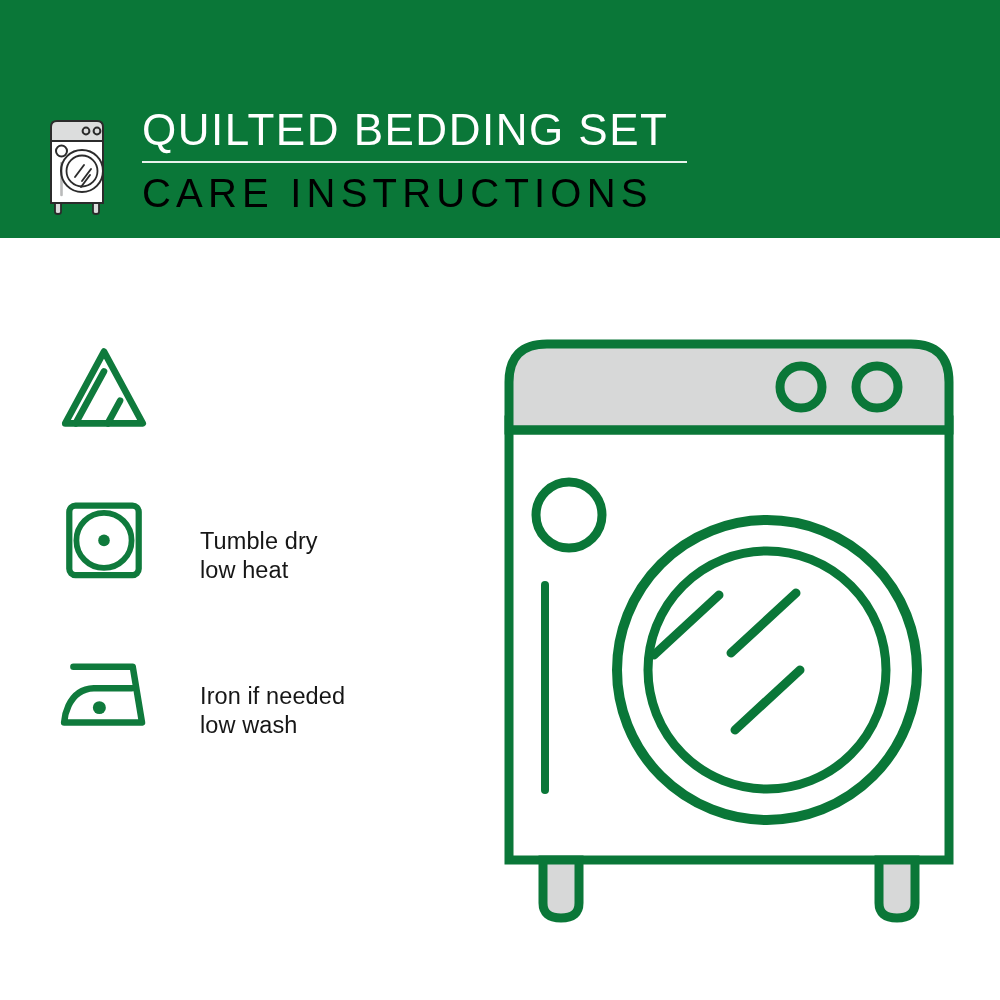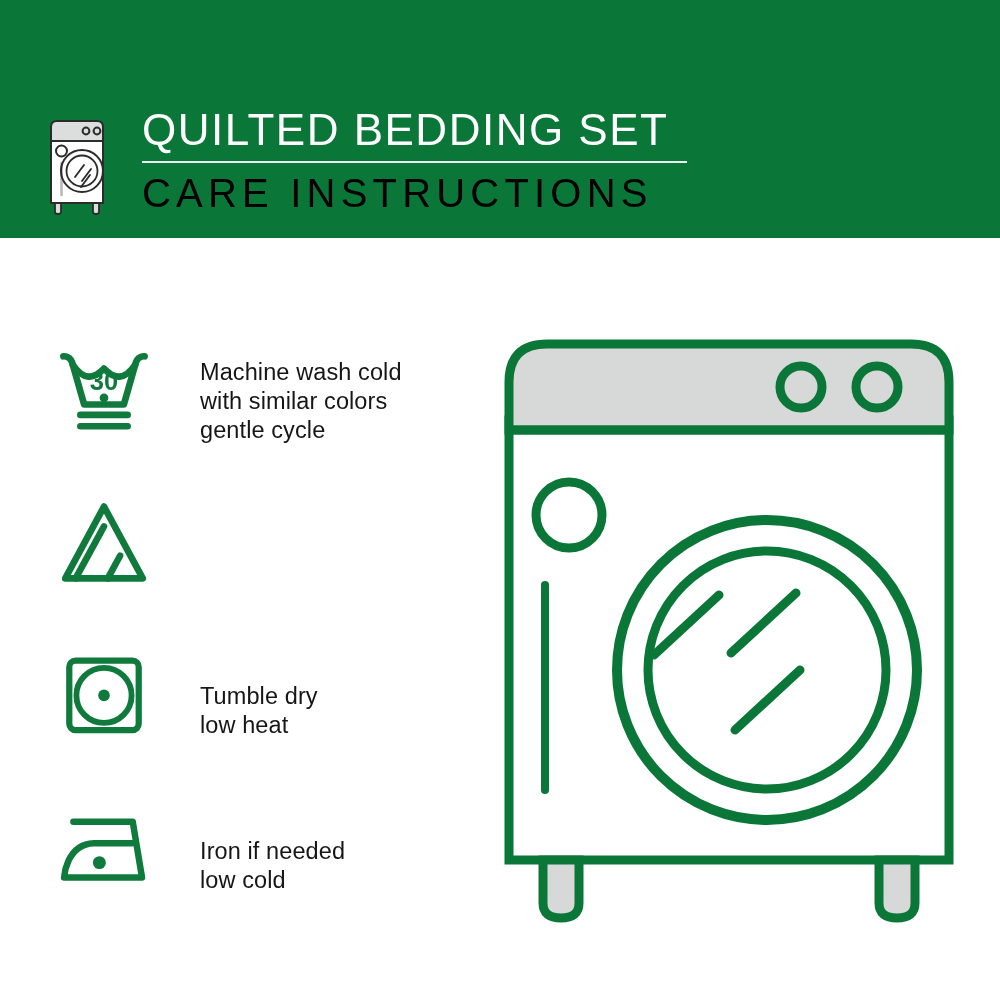--- a/index.html
+++ b/index.html
@@ -150,37 +150,20 @@
         <div class="title-main">QUILTED BEDDING SET</div>
         <div class="title-rule"></div>
         <div class="title-sub">CARE INSTRUCTIONS</div>
       </div>
 
     </div>
   </div>
 
   <div class="rows">
 
-    <div class="row row-1">
-      <div class="row-symbol">
-        <svg viewBox="0 0 110 100" width="104" height="95" aria-hidden="true">
-          <g fill="none" stroke="#0f7a3c" stroke-width="7" stroke-linecap="round" stroke-linejoin="round">
-            <path d="M12 17 C12 17 20 16 22 26 L34 68 L76 68 L88 26 C90 16 98 17 98 17"></path>
-            <path d="M22 26 C33 42 44 42 55 30 C66 42 77 42 88 26"></path>
-            <line x1="30" y1="79" x2="80" y2="79"></line>
-            <line x1="30" y1="91" x2="80" y2="91"></line>
-          </g>
-          <text x="55" y="53" text-anchor="middle" font-family="Liberation Sans, sans-serif" font-size="27" font-weight="700" fill="#0f7a3c">30</text>
-          <circle cx="55" cy="61" r="4.6" fill="#0f7a3c"></circle>
-        </svg>
-      </div>
-      <div class="row-text">Machine wash cold
-with similar colors
-gentle cycle</div>
-    </div>
 
     <div class="row row-2">
       <div class="row-symbol">
         <svg viewBox="0 0 110 100" width="104" height="95" aria-hidden="true">
           <g fill="none" stroke="#0f7a3c" stroke-width="7" stroke-linecap="round" stroke-linejoin="round">
             <path d="M55 12 L96 88 L14 88 Z"></path>
             <line x1="55" y1="33" x2="25" y2="88"></line>
             <line x1="72" y1="64" x2="59" y2="88"></line>
           </g>
         </svg>
@@ -202,21 +185,21 @@
     <div class="row row-4">
       <div class="row-symbol">
         <svg viewBox="0 0 110 100" width="102" height="93" aria-hidden="true">
           <g fill="none" stroke="#0f7a3c" stroke-width="7" stroke-linecap="round" stroke-linejoin="round">
             <path d="M22 18 L86 18 L96 78 L12 78 C12 78 14 42 44 41 L85 41"></path>
           </g>
           <circle cx="50" cy="62" r="7" fill="#0f7a3c"></circle>
         </svg>
       </div>
       <div class="row-text">Iron if needed
-low cold</div>
+low wash</div>
     </div>
 
   </div>
 
   <div class="washer">
     <svg viewBox="0 0 480 600" width="480" height="600" aria-hidden="true">
 
       <rect x="14" y="90" width="440" height="440" fill="#ffffff" stroke="#0a7738" stroke-width="9"></rect>
 
       <path d="M14 100 L14 52 Q14 14 52 14 L416 14 Q454 14 454 52 L454 100 Z" fill="#d7d8d8" stroke="#0a7738" stroke-width="9"></path>

